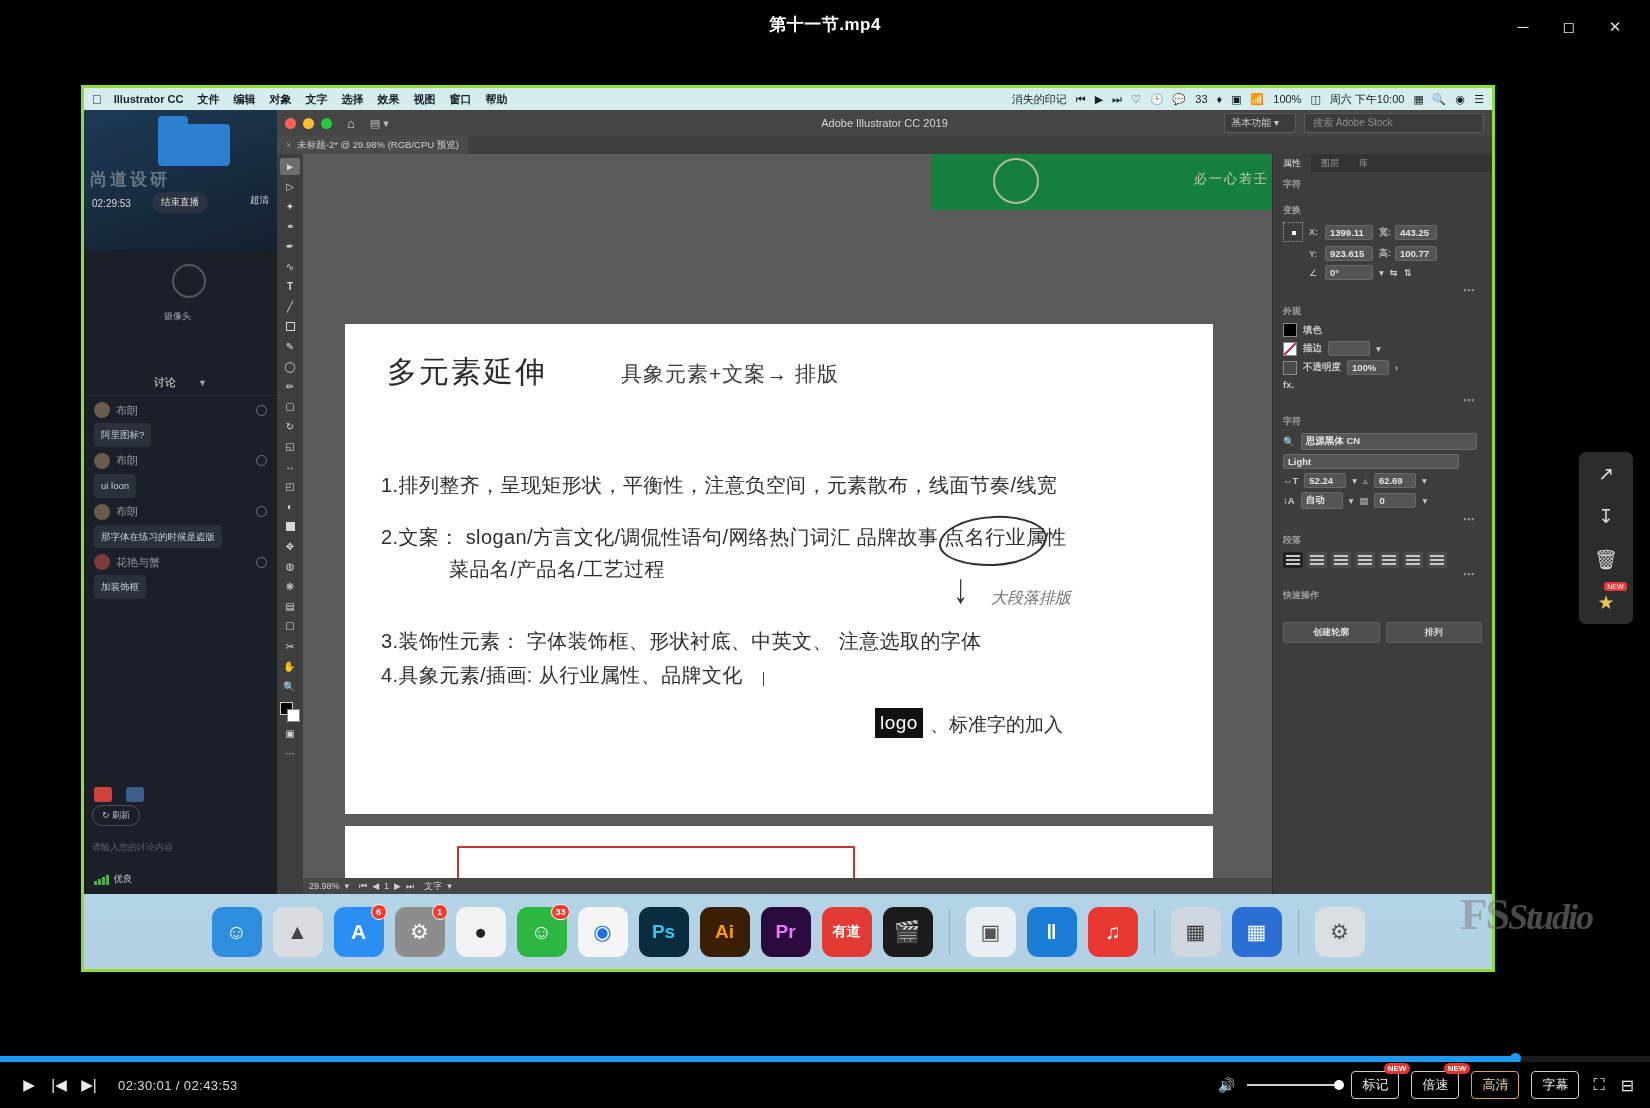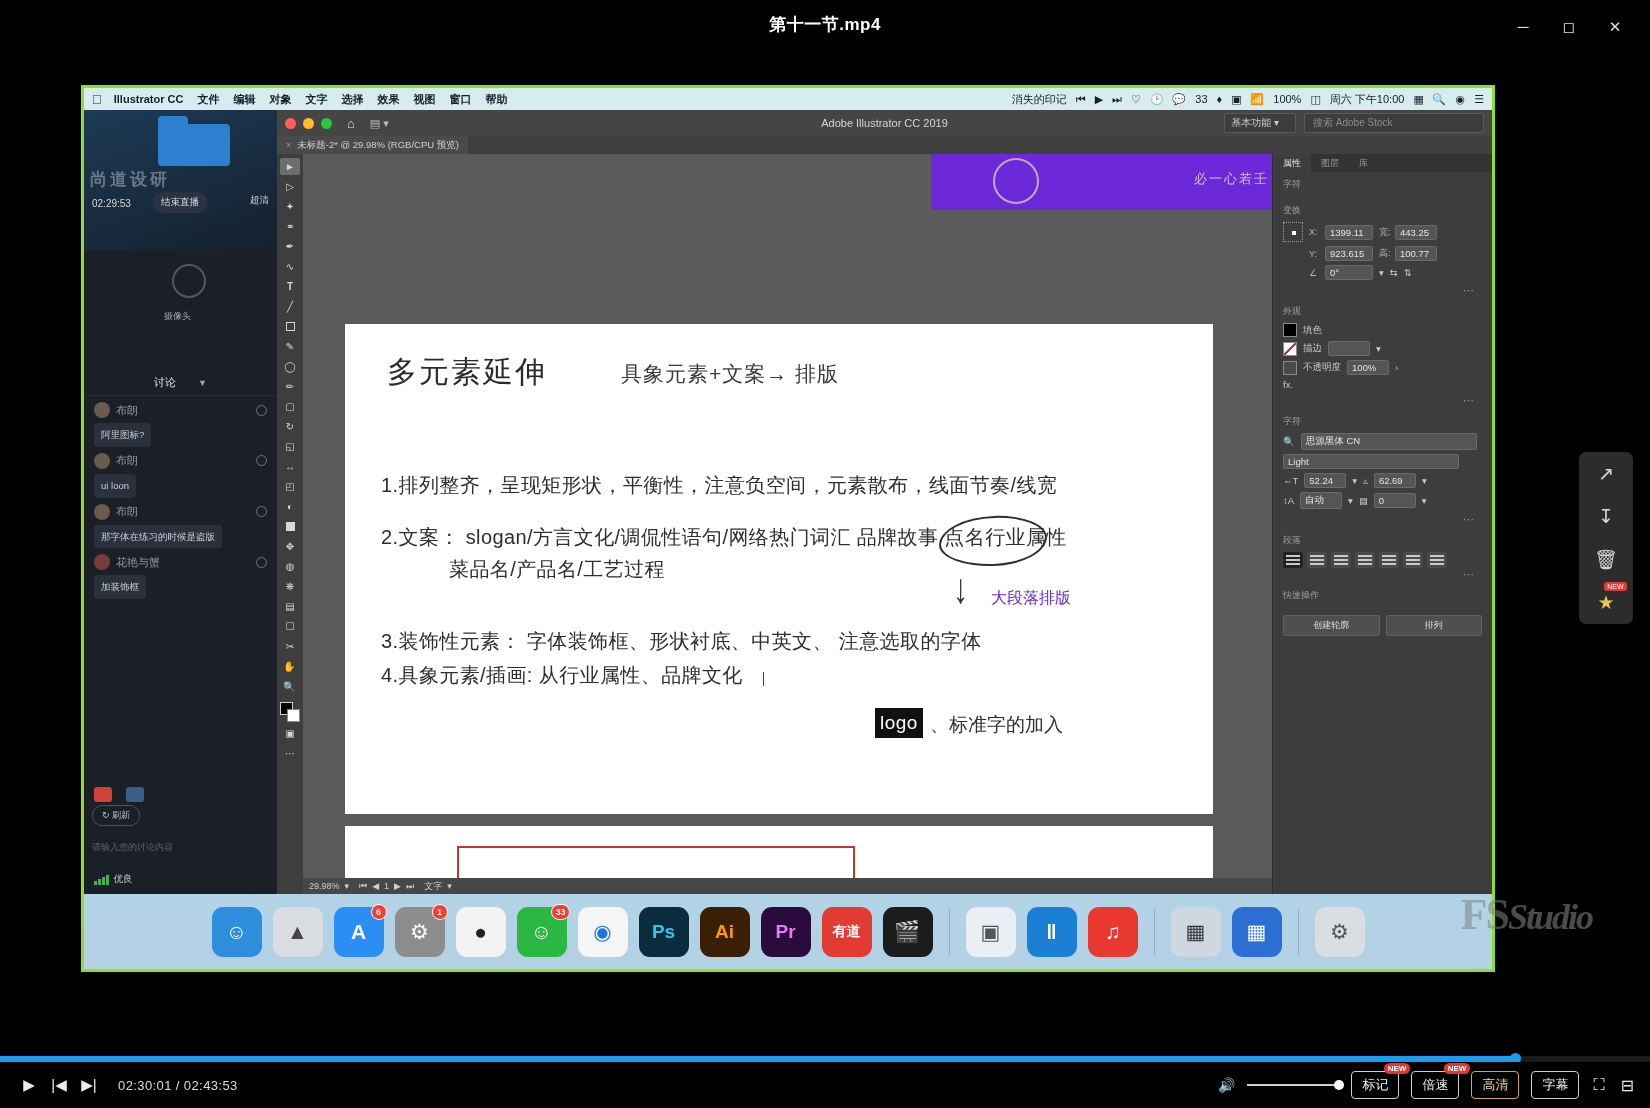--- a/index.html
+++ b/index.html
@@ -116,21 +116,21 @@
   .sw1 { position:absolute; left:0; top:0; width:13px; height:13px; background:#000; border:1px solid #cfcfcf; }
   .sw2 { position:absolute; left:7px; top:7px; width:13px; height:13px; background:#fff; border:1px solid #8a8a8a; }
 
   
   .canvas-area {
     position: absolute; left: 26px; right: 220px; top: 0; bottom: 0;
     background: #5b5b5b; overflow: hidden;
   }
   .art-top {
     position: absolute; left: 628px; top: 0; width: 360px; height: 56px;
-    background:#6d28d9; overflow:hidden;
+    background:#15803d; overflow:hidden;
   }
   .art-top .seal {
     position:absolute; left:62px; top:4px; width:46px; height:46px; border-radius:50%;
     border:2px solid #d9c9b0; opacity:.8;
   }
   .art-top .cal { position:absolute; right:22px; top:16px; color:#e3d7c4; font-size:13px; letter-spacing:2px; opacity:.85 }
 
   .slide {
     position: absolute; left: 42px; top: 170px; width: 868px; height: 490px;
     background: #ffffff;
@@ -160,21 +160,21 @@
   .sl-l2 { top: 200px; }
   .sl-l2b { top: 232px; left: 104px; }
   .sl-l3 { top: 304px; }
   .sl-l4 { top: 338px; }
   .circle-ann {
     position: absolute; left: 594px; top: 192px; width: 108px; height: 50px;
     border: 2.2px solid #2f2f2f; border-radius: 52% 48% 50% 50%/55% 45% 55% 45%;
     transform: rotate(-2deg);
   }
   .arrow-ann { position: absolute; left: 608px; top: 248px; font-size: 30px; color:#333; transform: scaleY(1.4); }
-  .arrow-label { position: absolute; left: 646px; top: 264px; font-size: 16px; color:#6d28d9; }
+  .arrow-label { position: absolute; left: 646px; top: 264px; font-size: 16px; color:#737373;font-style:italic; }
   .logo-chip {
     position: absolute; left: 530px; top: 384px; background: #111; color: #fff;
     font-size: 19px; padding: 4px 5px; letter-spacing: .5px;
   }
   .logo-text { position: absolute; left: 585px; top: 388px; font-size: 19px; color:#2f2f2f; }
   .caret-mark { position:absolute; left: 418px; top: 348px; width: 1px; height: 14px; background:#444; }
 
   
   .ai-status {
     position:absolute; left:26px; right:220px; bottom:0; height:16px;
@@ -184,42 +184,42 @@
   .ai-status .seg { display:flex; align-items:center; gap:5px; }
 
   
   .props {
     position: absolute; right: 0; top: 0; width: 220px; bottom: 0;
     background: #3d3d3d; border-left: 1px solid #2e2e2e; font-size: 9.5px; color:#c9c9c9;
   }
   .props-tabs { display:flex; height:18px; background:#333; }
   .props-tabs .pt { padding: 0 10px; display:flex; align-items:center; font-size:9px; color:#9b9b9b; }
   .props-tabs .pt.on { background:#3d3d3d; color:#e2e2e2; }
-  .p-sect { padding: 6px 10px 2px; }
+  .p-sect { padding: 6px 10px 2px; font-weight: bold; }
   .p-head { font-size: 9px; color:#9e9e9e; margin-bottom: 5px; }
   .p-row { display:flex; align-items:center; gap:6px; margin-bottom: 4px; }
   .p-lab { color:#b5b5b5; width: 10px; font-size:9px; }
   .fld {
     background:#555; border:1px solid #6a6a6a; border-radius:2px;
     padding: 1px 4px; color:#e4e4e4; font-size:9.5px; min-width: 48px;
   }
   .fld.w { min-width: 42px; }
   .fld.wide { min-width: 176px; }
   .xf-icon { width: 20px; height: 20px; border:1px dotted #9a9a9a; position: relative; }
   .xf-icon::after { content:''; position:absolute; left:8px; top:8px; width:4px; height:4px; background:#fff; }
   .chip { width: 14px; height: 14px; border: 1px solid #8a8a8a; }
   .chip.black { background:#000; }
   .chip.stroke { background: linear-gradient(135deg,#fff 45%, #cf2b5b 45%, #cf2b5b 55%, #fff 55%); }
   .chip.op { background:#4a4a4a; }
   .dots { text-align:right; color:#9a9a9a; font-size:11px; padding-right:8px; }
   .align-row { display:flex; gap:4px; margin-top:4px; }
   .alg { width: 20px; height: 16px; background:#4a4a4a; border-radius:2px; position:relative; }
   .alg.on { background:#222; }
   .alg i { position:absolute; left:3px; right:3px; top:3px; height:1.5px; background:#c9c9c9; box-shadow:0 4px 0 #c9c9c9, 0 8px 0 #c9c9c9; }
-  .qa-row { display:flex; gap:6px; margin-top:13px; }
+  .qa-row { display:flex; gap:6px; margin-top:20px; }
   .qa {
     flex:1; background:#4f4f4f; border:1px solid #616161; border-radius:2px;
     text-align:center; padding: 3px 0; color:#dcdcdc; font-size:9px;
   }
 
   
   .chatpanel {
     position: absolute; left: 0; top: 22px; width: 193px; bottom: 75px;
     background: #1b1f27;
   }

